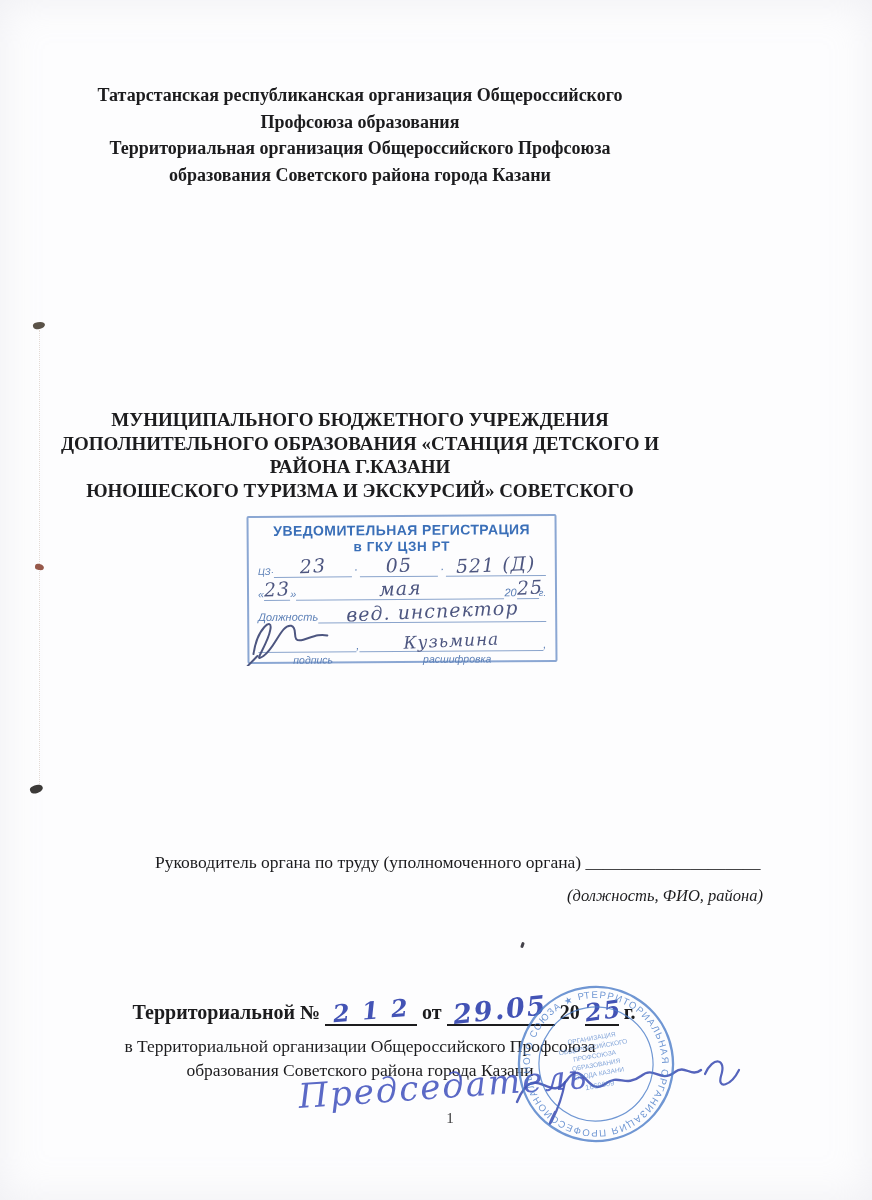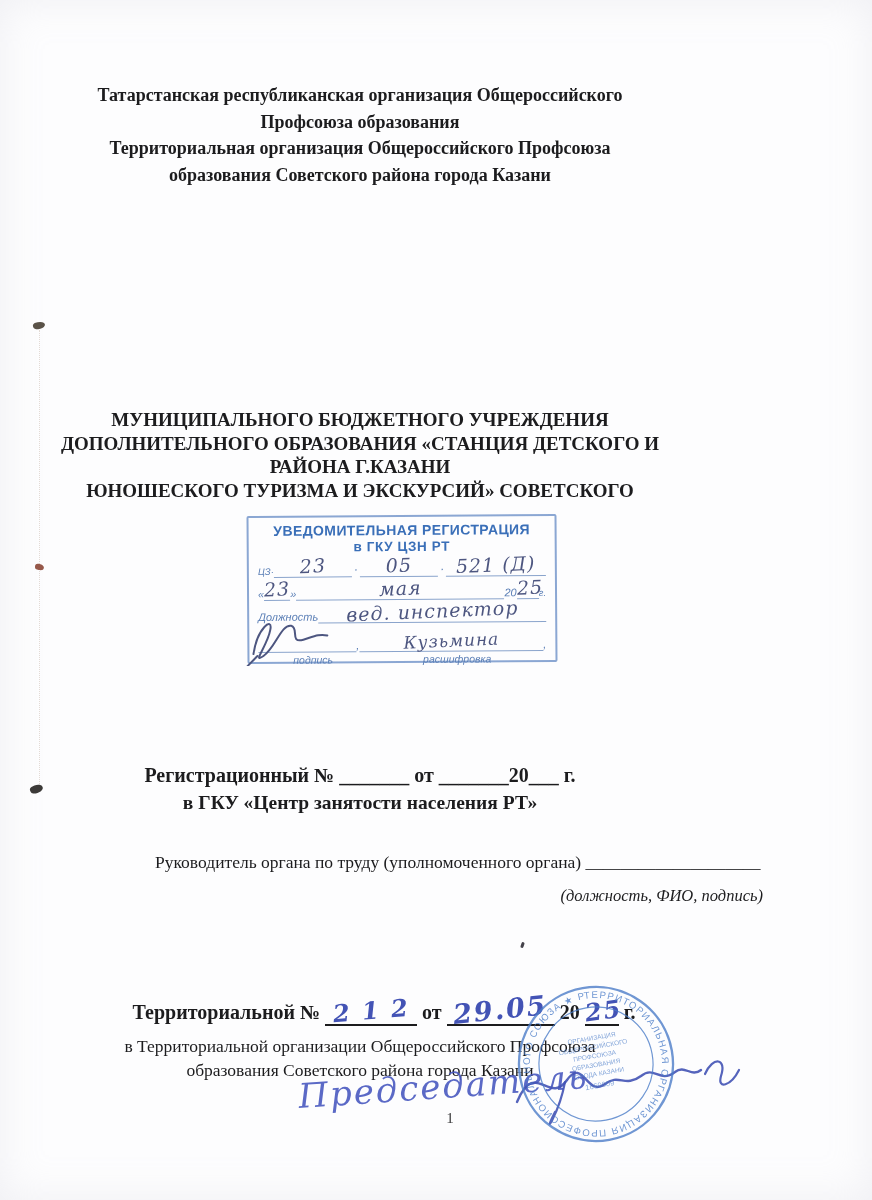--- a/index.html
+++ b/index.html
@@ -157,27 +157,23 @@
       <span class="a">подпись</span>
       <span class="b">расшифровка</span>
     </div>
 
     <svg class="sscrib" width="110" height="52" viewBox="0 0 110 52">
       <path d="M10,40 C14,14 30,2 27,16 C24,32 8,50 20,42 C32,34 38,10 48,12 C56,14 46,30 60,26 C70,23 76,20 84,22" fill="none" stroke="#4d5680" stroke-width="2" stroke-linecap="round"></path>
       <path d="M14,42 L4,52" fill="none" stroke="#4d5680" stroke-width="2" stroke-linecap="round"></path>
     </svg>
   </div>
 
-  <div class="center midreg">
-    <div>Регистрационный № _______ от _______20___ г.</div>
-    <div class="l2">в ГКУ «Центр занятости населения РТ»</div>
-  </div>
 
   <div class="ruk">Руководитель органа по труду (уполномоченного органа) ____________________</div>
-  <div class="note">(должность, ФИО, подпись)</div>
+  <div class="note">(должность, ФИО, района)</div>
 
   <div class="center botreg">
     <div class="l1" style="margin-left:48px">
       <span>Территориальной №</span>
       <span class="uline" style="width:92px">
         <span class="bighand" style="font-size:24px;transform:rotate(-5deg)">2 1 2</span>
       </span>
       <span>от</span>
       <span class="uline" style="width:108px">
         <span class="bighand" style="font-size:27px;transform:rotate(-6deg)">29.05</span>

